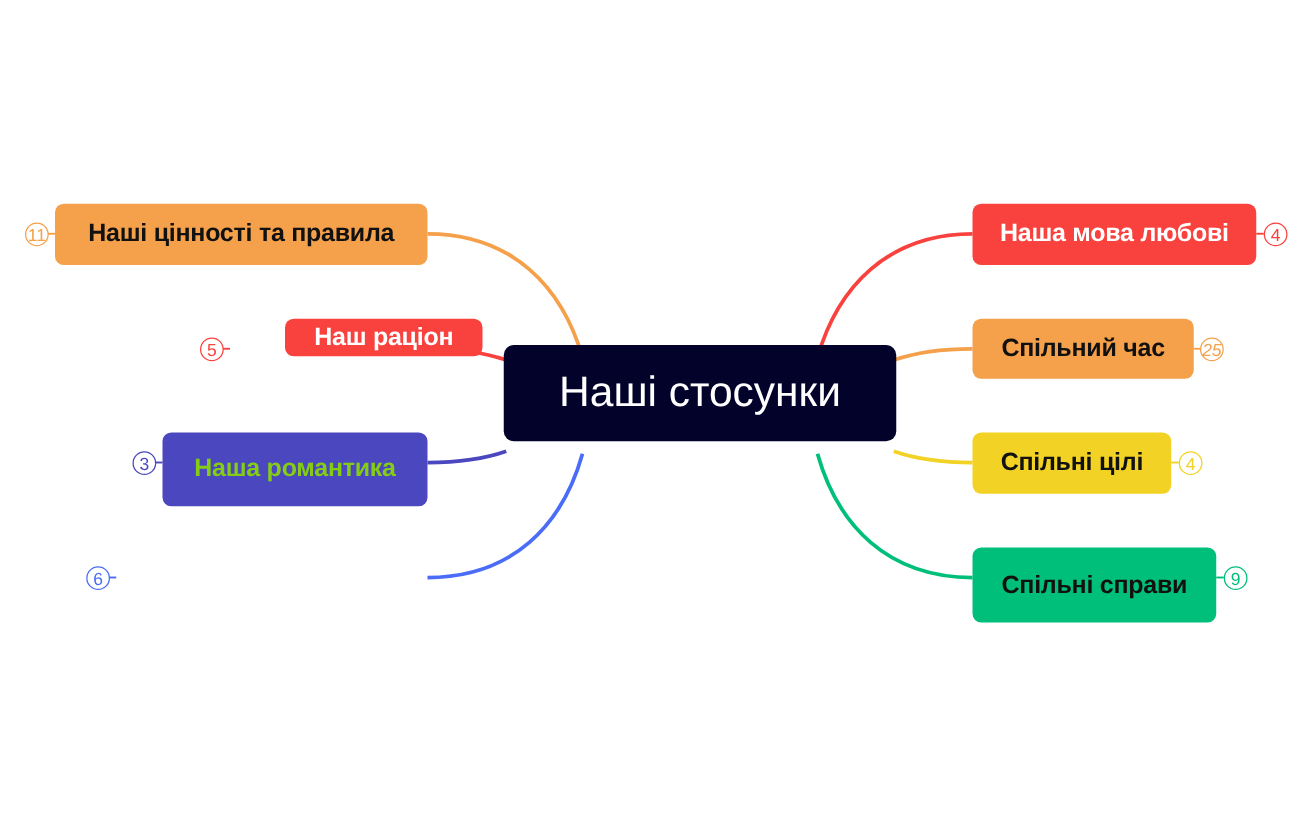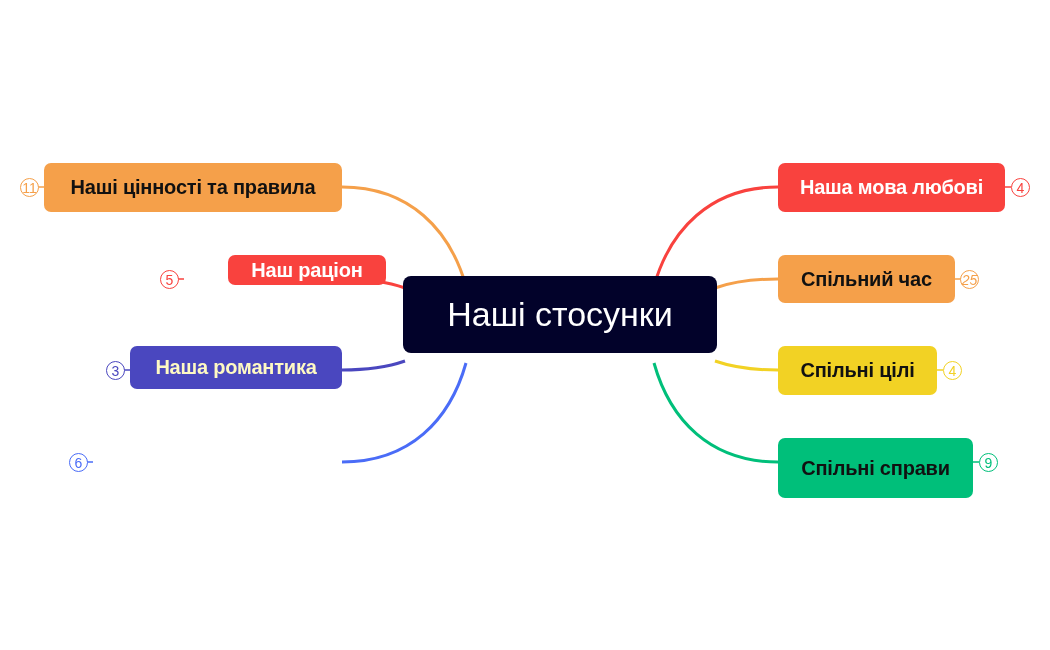--- a/index.html
+++ b/index.html
@@ -105,21 +105,21 @@
     <span>11</span>
   </div>
 
   <div class="node" style="left:184px; top:255px; width:158px; height:30px; background:#F9423E; color:#ffffff;margin-left:44px;">
     <span>Наш раціон</span>
   </div>
   <div class="badge" style="left:160px; top:270px; color:#F9423E;">
     <span>5</span>
   </div>
 
-  <div class="node" style="left:130px; top:346px; width:212px; height:43px; background:#4A47BF; color:#fef9c3;">
+  <div class="node" style="left:130px; top:346px; width:212px; height:59px; background:#4A47BF; color:#84cc16;">
     <span>Наша романтика</span>
   </div>
   <div class="badge" style="left:106px; top:361px; color:#4A47BF;">
     <span>3</span>
   </div>
 
   <div class="badge" style="left:69px; top:453px; color:#4A6CF7;">
     <span>6</span>
   </div>
 

